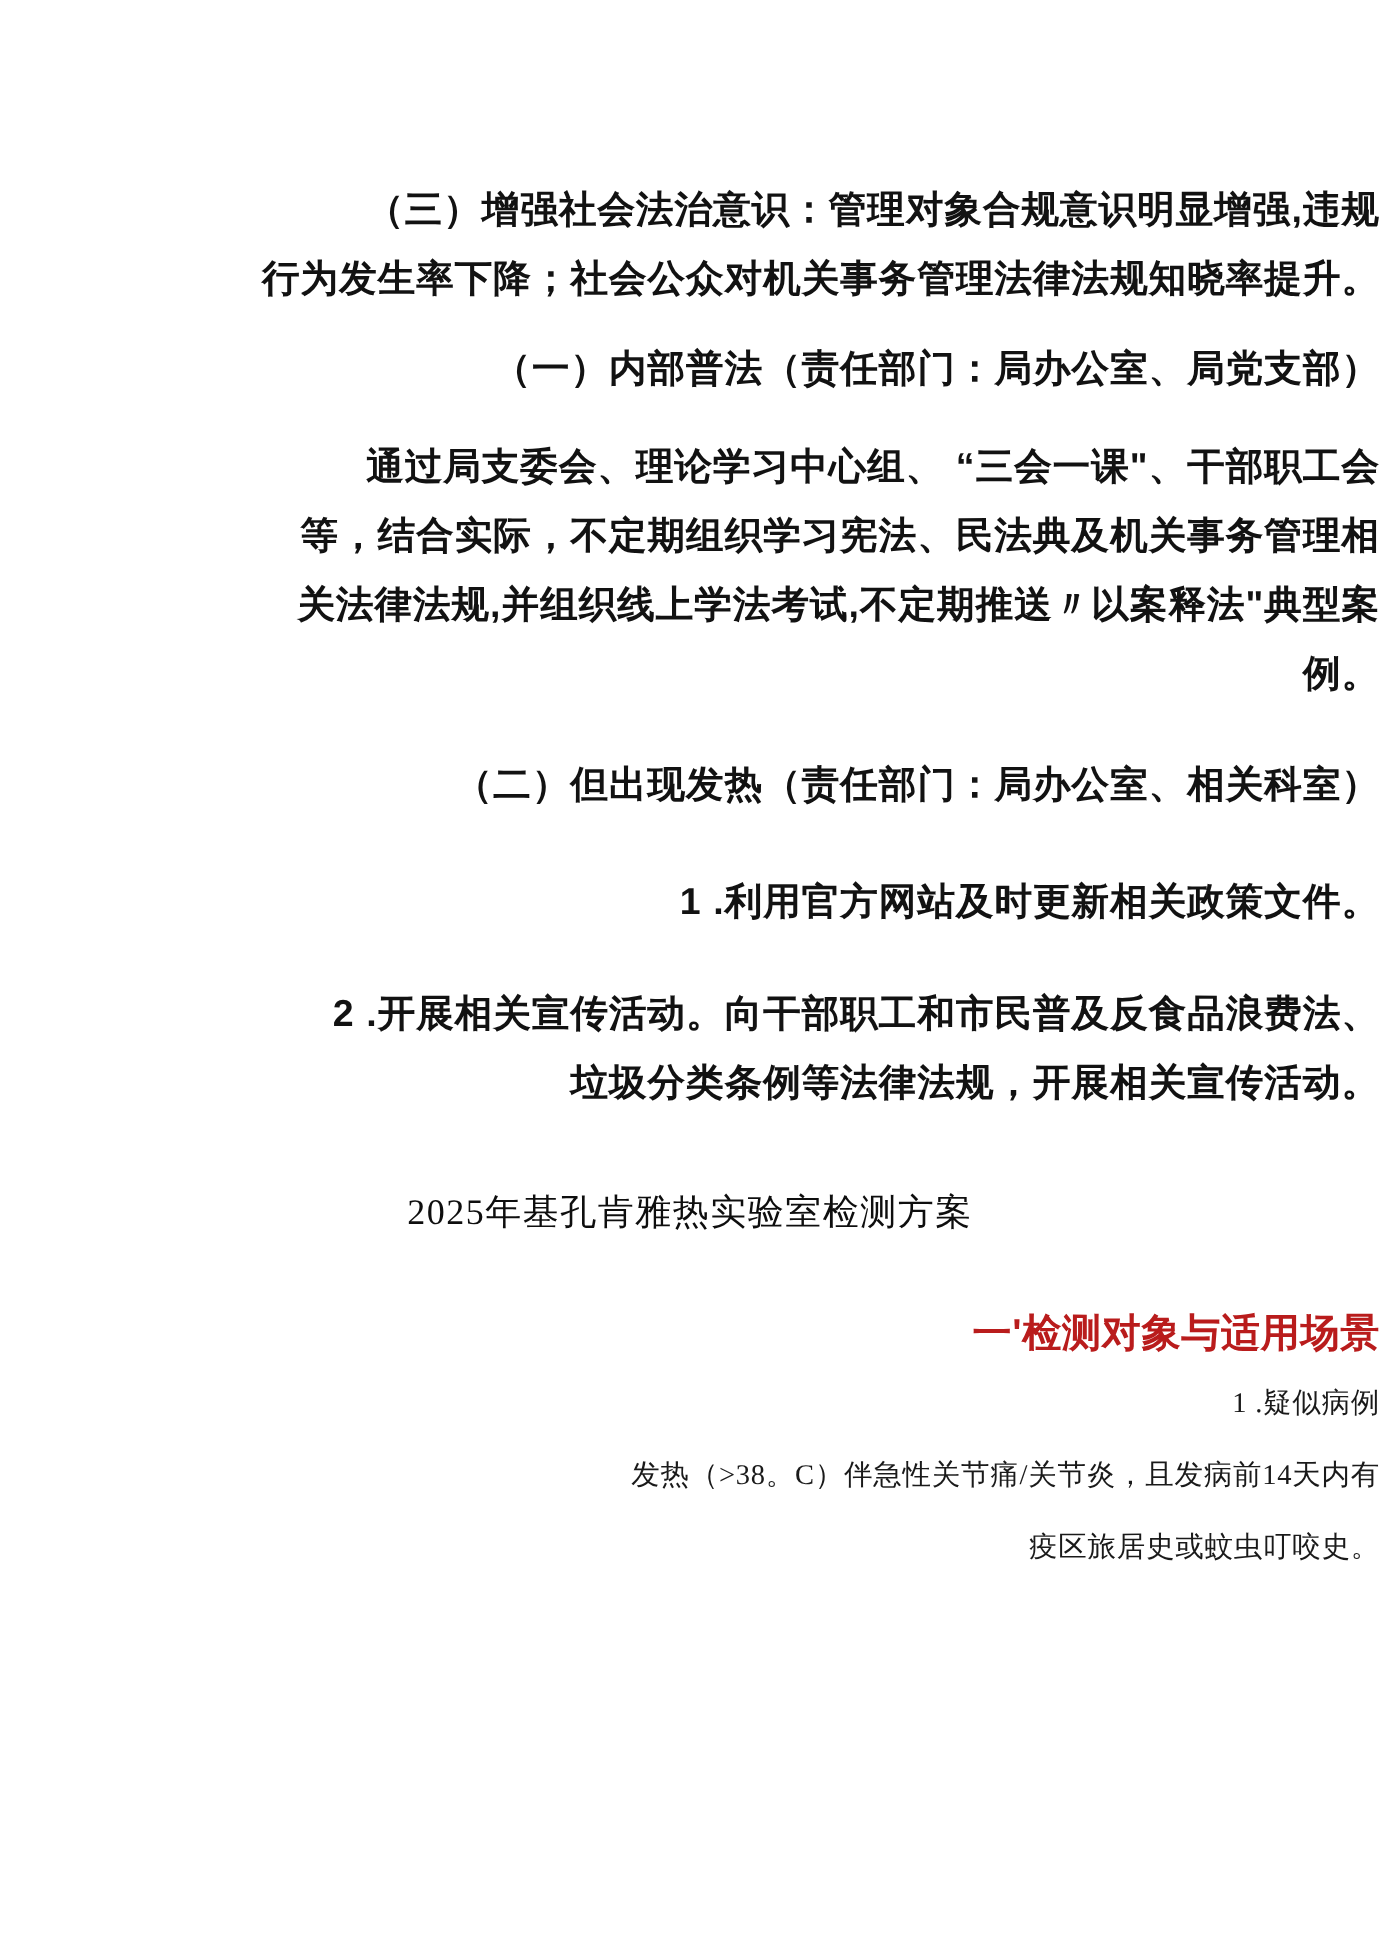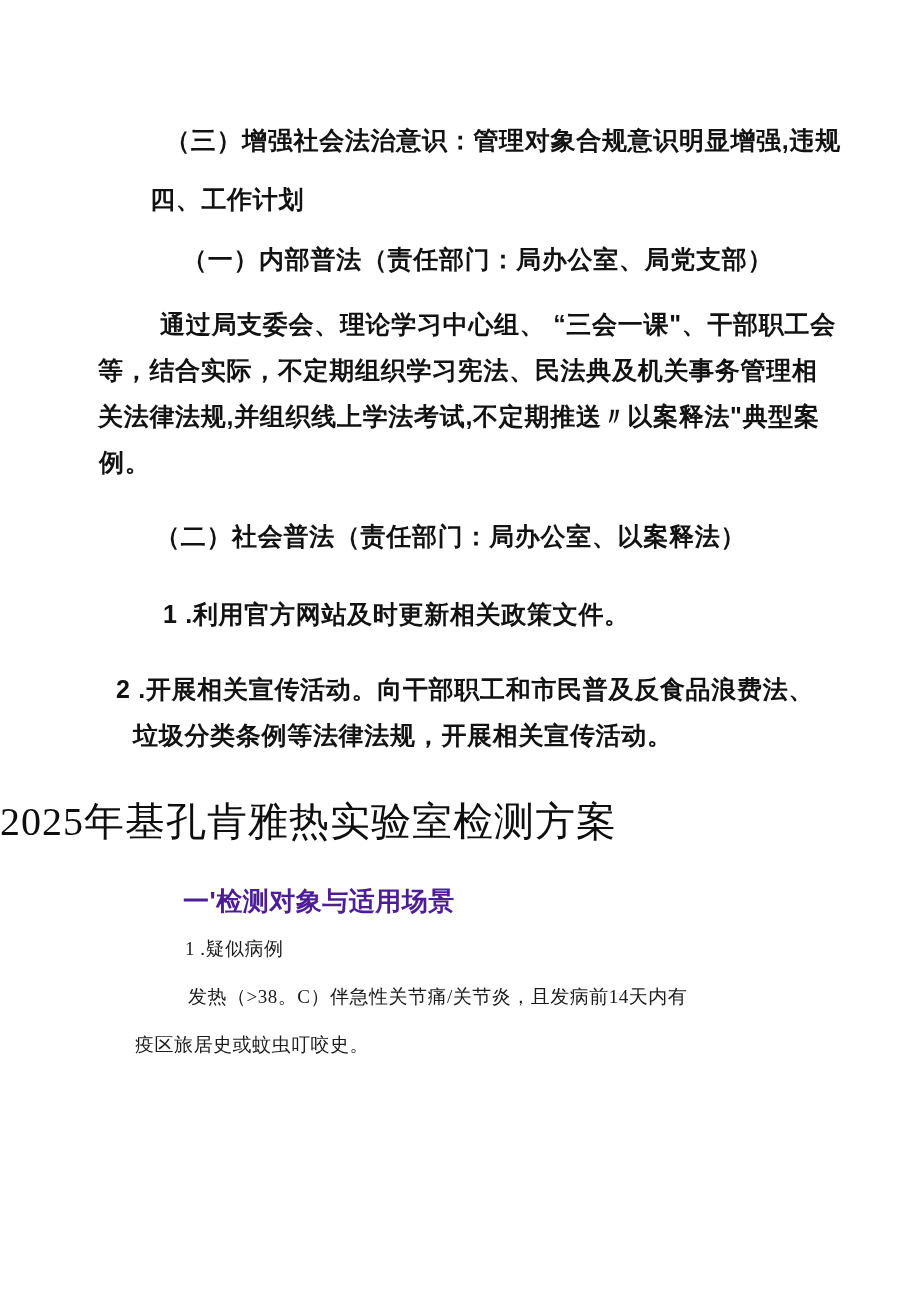--- a/index.html
+++ b/index.html
@@ -12,20 +12,21 @@
     width: 920px;
     height: 1301px;
     background: #ffffff;
     overflow: hidden;
     box-sizing: border-box;
     padding-top: 117px;
   }
   .line {
     white-space: pre;
     display: block;
+    text-align: right;
   }
   
   .sa {
     font-family: "Liberation Sans", sans-serif;
     font-weight: 600;
     font-size: 25px;
     line-height: 46px;
     letter-spacing: 0.7px;
     color: #121212;
   }
@@ -35,36 +36,36 @@
     font-weight: 400;
     font-size: 19px;
     line-height: 48px;
     letter-spacing: 0.5px;
     color: #1a1a1a;
   }
   
   .title-line {
     font-family: "Liberation Serif", "DejaVu Serif", serif;
     font-weight: 400;
-    font-size: 40px;
+    font-size: 24px;
     line-height: 56px;
     letter-spacing: 1px;
     color: #0e0e0e;
-    text-align: left;
+    text-align: center;
     margin-left: 0;
     margin-top: 23px;
   }
   
   .h2k {
     font-family: "Liberation Sans", sans-serif;
     font-weight: 700;
     font-size: 26px;
     line-height: 46px;
     letter-spacing: 0.5px;
-    color: #4c1d95;
+    color: #b91c1c;
   }
   .blk { margin: 0; padding: 0; }
   #b1  { margin-top: 13px; }
   #b2  { margin-top: 14px; padding-left: 27px; }
   #b3  { margin-top: 19px; }
   #b4  { margin-top: 28px; }
   #b5  { margin-top: 32px; }
   #b6  { margin-top: 29px; }
   #b7  { margin-top: 36px; }
   #b8  { margin-top: 28px; }
@@ -85,39 +86,37 @@
   .l188 { margin-left: 188px; }
   .l135 { margin-left: 135px; }
 </style>
 </head>
 <body>
 
 <div class="page">
 
   <div id="b0" class="blk">
     <div class="line sa l165">（三）增强社会法治意识：管理对象合规意识明显增强,违规</div>
+    <div class="line sa l99">行为发生率下降；社会公众对机关事务管理法律法规知晓率提升。</div>
   </div>
 
-  <div id="b1" class="blk">
-    <div class="line sa l150">四、工作计划</div>
-  </div>
 
   <div id="b2" class="blk">
     <div class="line sa l155">（一）内部普法（责任部门：局办公室、局党支部）</div>
   </div>
 
   <div id="b3" class="blk">
     <div class="line sa l160">通过局支委会、理论学习中心组、 “三会一课"、干部职工会</div>
     <div class="line sa l98">等，结合实际，不定期组织学习宪法、民法典及机关事务管理相</div>
     <div class="line sa l98">关法律法规,并组织线上学法考试,不定期推送〃以案释法"典型案</div>
     <div class="line sa l99">例。</div>
   </div>
 
   <div id="b4" class="blk">
-    <div class="line sa l155">（二）社会普法（责任部门：局办公室、以案释法）</div>
+    <div class="line sa l155">（二）但出现发热（责任部门：局办公室、相关科室）</div>
   </div>
 
   <div id="b5" class="blk">
     <div class="line sa l163">1 .利用官方网站及时更新相关政策文件。</div>
   </div>
 
   <div id="b6" class="blk">
     <div class="line sa l172">2 .开展相关宣传活动。向干部职工和市民普及反食品浪费法、</div>
     <div class="line sa l133">垃圾分类条例等法律法规，开展相关宣传活动。</div>
   </div>

